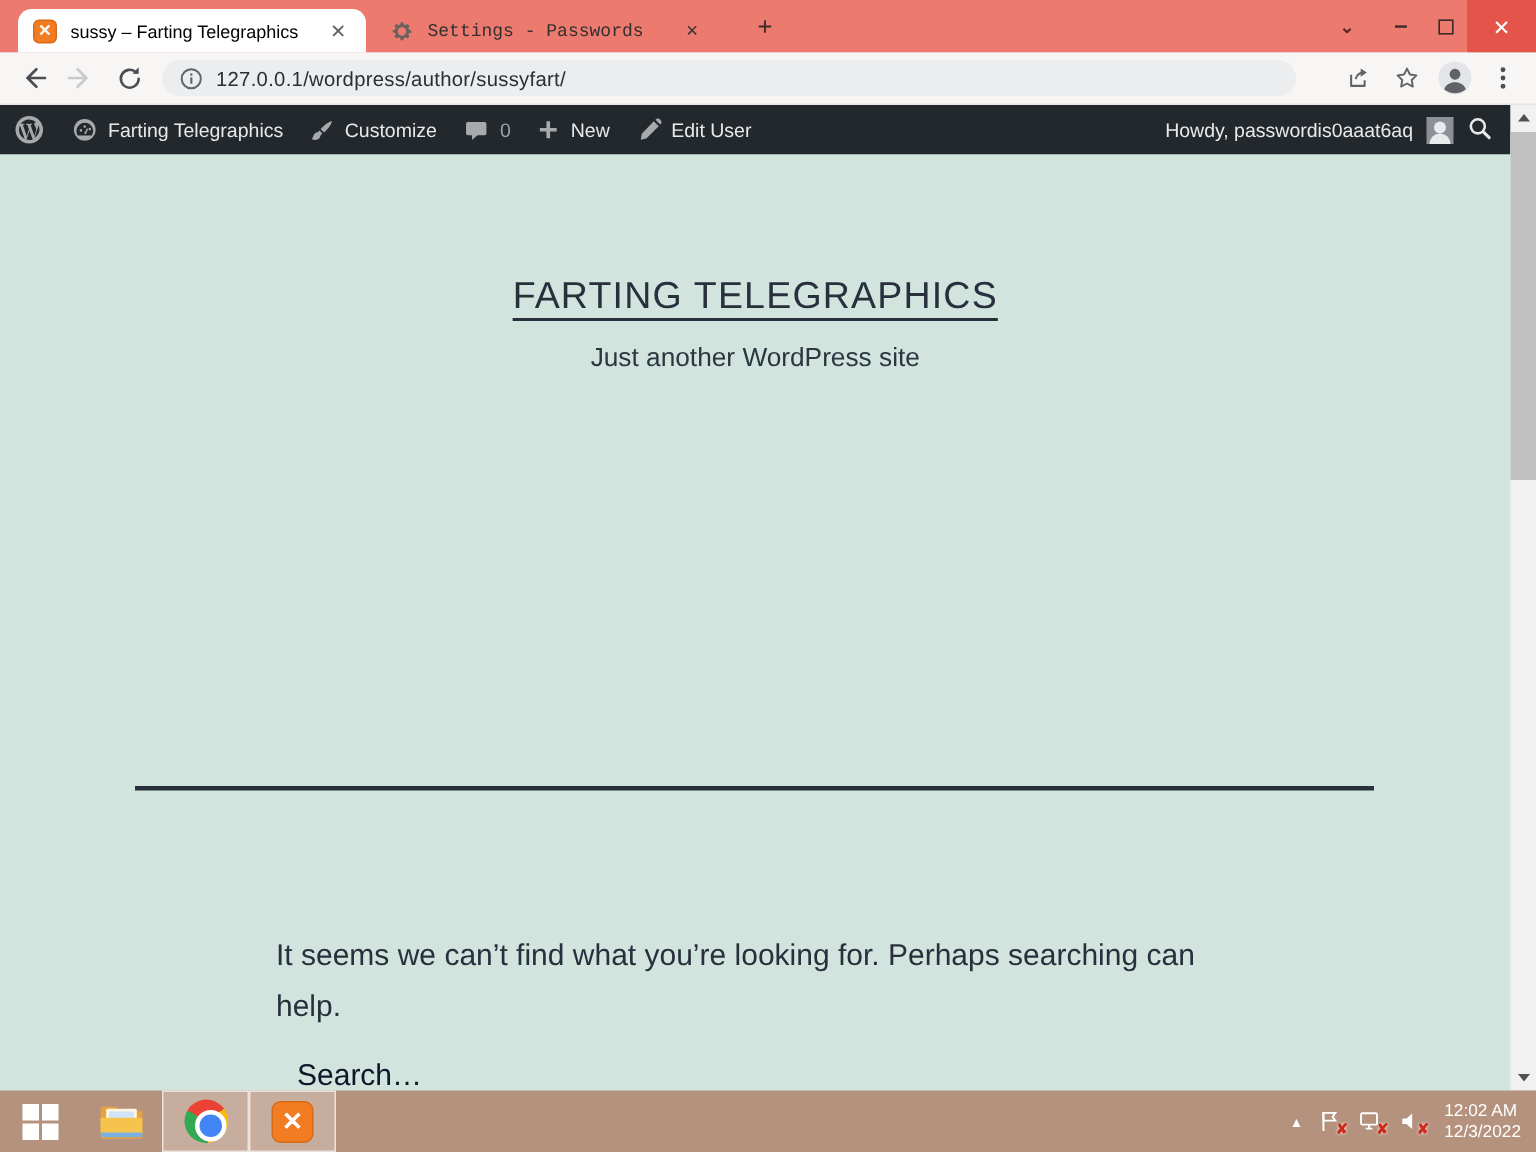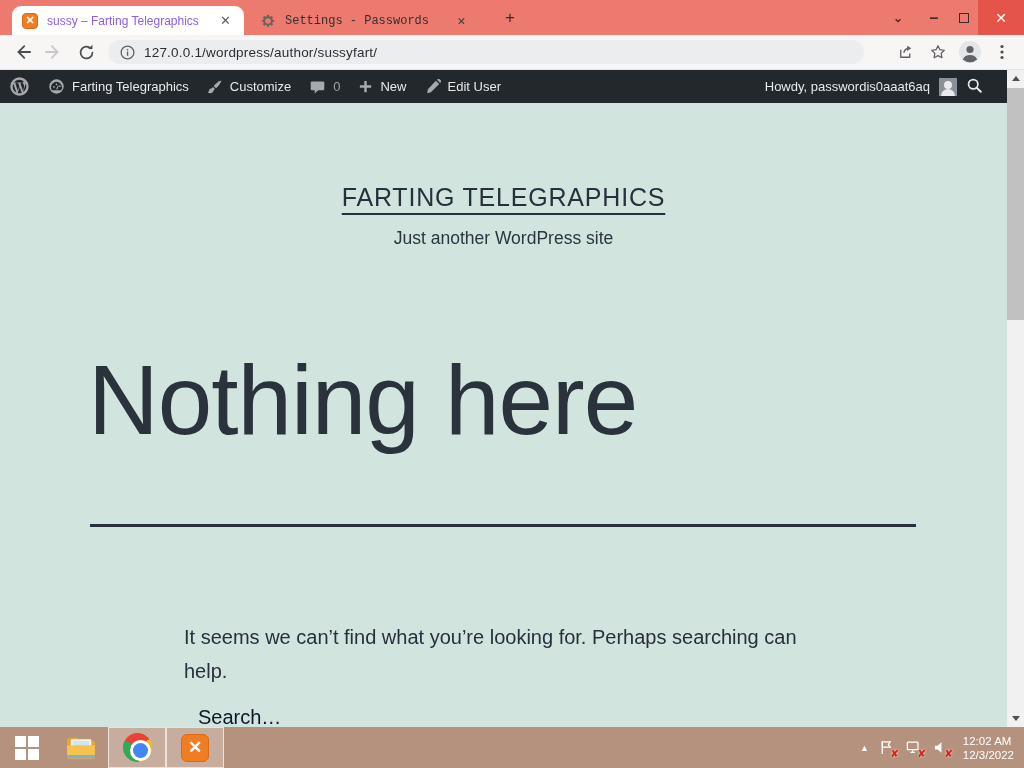--- a/index.html
+++ b/index.html
@@ -9,21 +9,21 @@
     font-family:"Liberation Sans", sans-serif; background:#d1e4dd;
   }
   
   .tabstrip { position:absolute; top:0; left:0; width:1024px; height:35px; background:#ed7a6e; }
   .tab { position:absolute; top:6px; height:29px; display:flex; align-items:center; padding:0 10px; }
   .tab-active { left:12px; width:232px; background:#ffffff; border-radius:9px 9px 0 0; }
   .tab-inactive { left:250px; width:230px;font-family:Liberation Mono, monospace; }
   .favicon { width:16px; height:16px; flex:0 0 16px; }
   .xampp-fav { background:#f17c22; border-radius:4px; color:#fff; font-size:11px; font-weight:bold;
     display:flex; align-items:center; justify-content:center; border:1px solid #d96a15;}
-  .tab-title { flex:1; margin-left:9px; font-size:12px; color:#8b5cf6; white-space:nowrap; overflow:hidden; }
+  .tab-title { flex:1; margin-left:9px; font-size:12px; color:#000000; white-space:nowrap; overflow:hidden; }
   .tab-inactive .tab-title { color:#33302f; }
   .tab-close { width:17px; height:17px; display:flex; align-items:center; justify-content:center;
     font-size:13px; color:#5f6368; border-radius:50%; cursor:pointer; }
   .tab-inactive .tab-close { color:#403734; }
   .newtab-btn { position:absolute; left:500px; top:8px; width:20px; height:20px; display:flex;
     align-items:center; justify-content:center; font-size:17px; color:#3c2b28; }
   .tabsearch-chevron { position:absolute; left:889px; top:9px; width:18px; height:18px; display:flex;
     align-items:center; justify-content:center; color:#5a2a24; font-size:12px; font-weight:bold;}
   .winctl { position:absolute; top:0; height:35px; display:flex; align-items:center; justify-content:center; }
   .win-min { left:920px; width:28px; color:#3c2b28; font-weight:bold; }
@@ -40,21 +40,21 @@
   .urlbar { flex:1; height:24px; margin:0 10px 0 6px; background:#ecedef; border-radius:13px;
     display:flex; align-items:center; padding:0 12px; max-width:756px; }
   .url-text { font-size:13.5px; color:#2b2e33; margin-left:9px; letter-spacing:0.2px; }
   .right-ics { display:flex; align-items:center; margin-left:auto; padding-right:6px; }
   
   .wpbar { position:absolute; top:70px; left:0; width:1007px; height:33px; background:#23282d;
     display:flex; align-items:center; color:#e7e9ea; font-size:13px; }
   .wp-item { display:flex; align-items:center; height:33px; padding:0 9px; cursor:pointer; }
   .wp-item .ic { margin-right:7px; display:flex; align-items:center; }
   .wp-count { color:#9ea3a8; margin-left:6px; }
-  .wp-right { margin-left:auto; display:flex; align-items:center; padding-right:24px; }
+  .wp-right { margin-left:auto; display:flex; align-items:center; padding-right:12px; }
   .wp-avatar { width:18px; height:18px; background:#8b9196; margin:0 9px; position:relative; overflow:hidden;}
   .wp-avatar::before { content:""; position:absolute; left:5px; top:3px; width:8px; height:8px; border-radius:50%; background:#e9eaeb; }
   .wp-avatar::after { content:""; position:absolute; left:2px; top:11px; width:14px; height:10px; border-radius:7px 7px 0 0; background:#e9eaeb; }
   
   .content { position:absolute; top:103px; left:0; width:1007px; height:624px; background:#d1e4dd; overflow:hidden; }
   .site-title { position:absolute; top:80px; left:0; width:100%; text-align:center; }
   .site-title a { font-size:25px; letter-spacing:0.8px; color:#28303d; text-decoration:underline;
     text-decoration-thickness:1.5px; text-underline-offset:7px; }
   .tagline { position:absolute; top:125px; left:0; width:100%; text-align:center;
     font-size:17.5px; color:#2b3640; }
@@ -237,21 +237,20 @@
           </svg>
       </span>
     </div>
   </div>
 
   <div class="content">
     <div class="site-title">
       <a href="#">FARTING TELEGRAPHICS</a>
     </div>
     <div class="tagline">Just another WordPress site</div>
-    <div class="big-heading">Nothing here</div>
     <div class="rule"></div>
     <div class="nf-message">It seems we can’t find what you’re looking for. Perhaps searching can help.</div>
     <div class="search-label">Search…</div>
   </div>
 
   <div class="scrollbar">
     <div class="sb-btn sb-up">
         <span class="tri-up"></span>
       </div>
     <div class="sb-thumb"></div>

